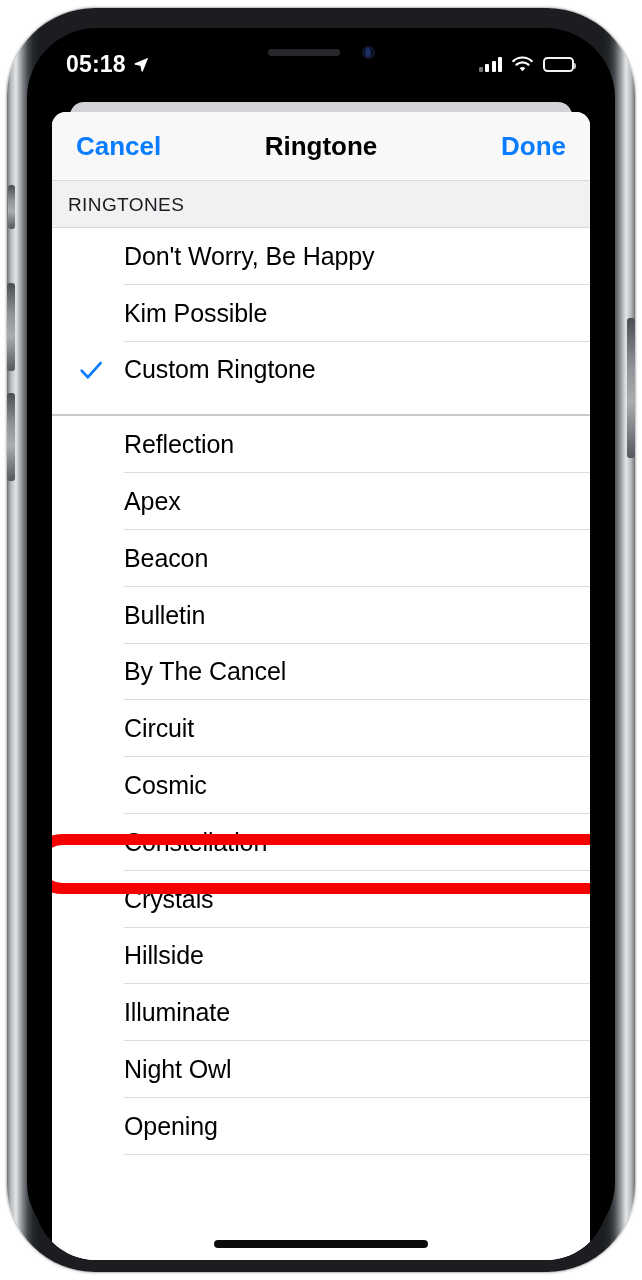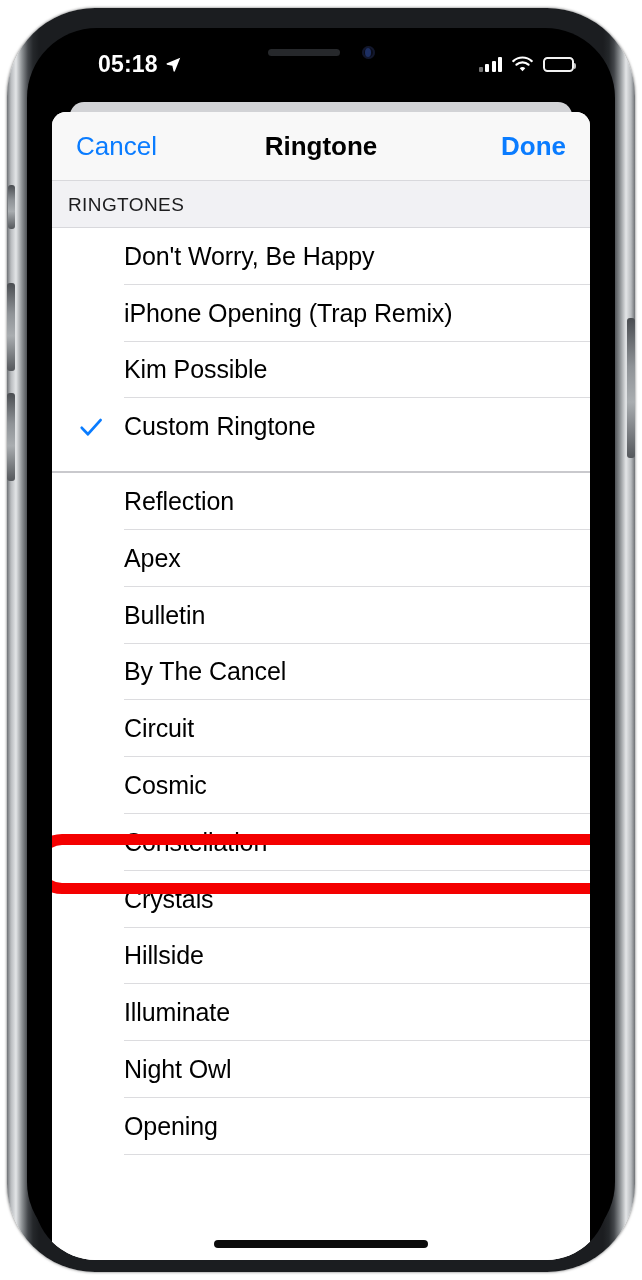--- a/index.html
+++ b/index.html
@@ -112,21 +112,21 @@
     z-index: 35;
     color: #ffffff;
     display: flex;
     align-items: center;
     justify-content: space-between;
     padding: 0 34px 0 32px;
     box-sizing: border-box;
     font-size: 23px;
     font-weight: bold;
   }
-  #status-left { display: flex; align-items: center; gap: 7px; padding-top: 8px; margin-left: 32px; }
+  #status-left { display: flex; align-items: center; gap: 7px; padding-top: 8px; }
   #status-right { display: flex; align-items: center; gap: 9px; padding-top: 8px; }
   #status-time { letter-spacing: 0.2px; }
 
   .loc-arrow { width: 17px; height: 17px; display:block; }
 
   #signal-bars { display: flex; align-items: flex-end; gap: 2.5px; height: 15px; }
   #signal-bars i { display:block; width: 4px; background: #ffffff; border-radius: 1px; }
   #signal-bars i:nth-child(1){ height: 5px;  opacity: .45;}
   #signal-bars i:nth-child(2){ height: 8px; }
   #signal-bars i:nth-child(3){ height: 11px; }
@@ -182,20 +182,21 @@
     justify-content: space-between;
     padding: 0 24px;
     box-sizing: border-box;
     position: relative;
   }
   #nav-cancel, #nav-done {
     font-size: 26px;
     color: #0a7cff;
     white-space: nowrap;
     cursor: pointer;
+    font-weight: bold;
   }
   #nav-done { font-weight: bold; }
   #nav-title {
     position: absolute;
     left: 0; right: 0;
     text-align: center;
     font-size: 26px;
     font-weight: bold;
     color: #000000;
     pointer-events: none;
@@ -342,24 +343,20 @@
       <div id="list-region">
 
         <div class="section-header">RINGTONES</div>
 
         <div class="tone-row">
           <span class="tone-check"></span>
           <span class="tone-label">Don't Worry, Be Happy</span>
         </div>
         <div class="tone-row">
           <span class="tone-check"></span>
-          <span class="tone-label">iPhone Opening (Trap Remix)</span>
-        </div>
-        <div class="tone-row">
-          <span class="tone-check"></span>
           <span class="tone-label">Kim Possible</span>
         </div>
         <div class="tone-row no-sep">
           <span class="tone-check">
             <svg class="check-svg" viewBox="0 0 24 24">
               <path d="M3.5 12.8 9.2 18.6 20.8 5.6" stroke="#0a7cff" stroke-width="2.6" fill="none" stroke-linecap="round" stroke-linejoin="round"></path>
             </svg>
           </span>
           <span class="tone-label">Custom Ringtone</span>
         </div>
@@ -369,20 +366,24 @@
         <div class="tone-row">
           <span class="tone-check"></span>
           <span class="tone-label">Reflection</span>
         </div>
         <div class="tone-row">
           <span class="tone-check"></span>
           <span class="tone-label">Apex</span>
         </div>
         <div class="tone-row">
           <span class="tone-check"></span>
+          <span class="tone-label">Beacon</span>
+        </div>
+        <div class="tone-row">
+          <span class="tone-check"></span>
           <span class="tone-label">Bulletin</span>
         </div>
         <div class="tone-row">
           <span class="tone-check"></span>
           <span class="tone-label">By The Cancel</span>
         </div>
         <div class="tone-row">
           <span class="tone-check"></span>
           <span class="tone-label">Circuit</span>
         </div>

